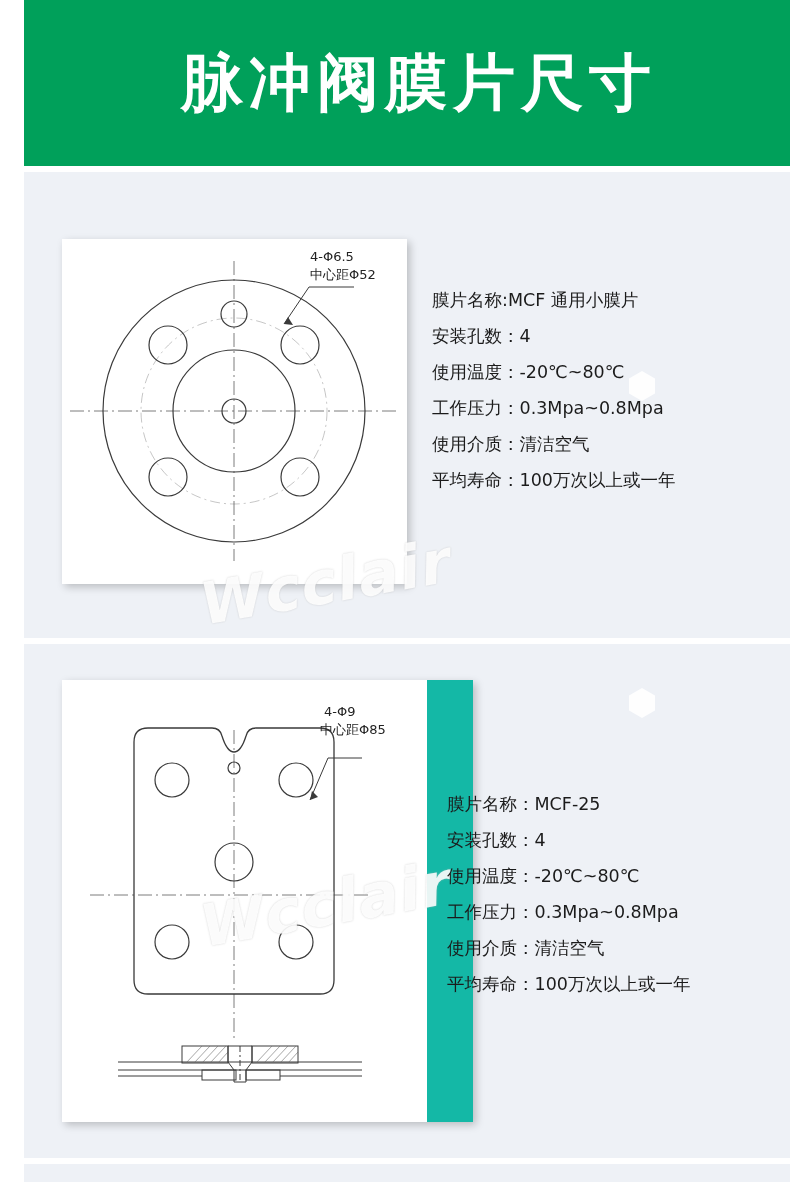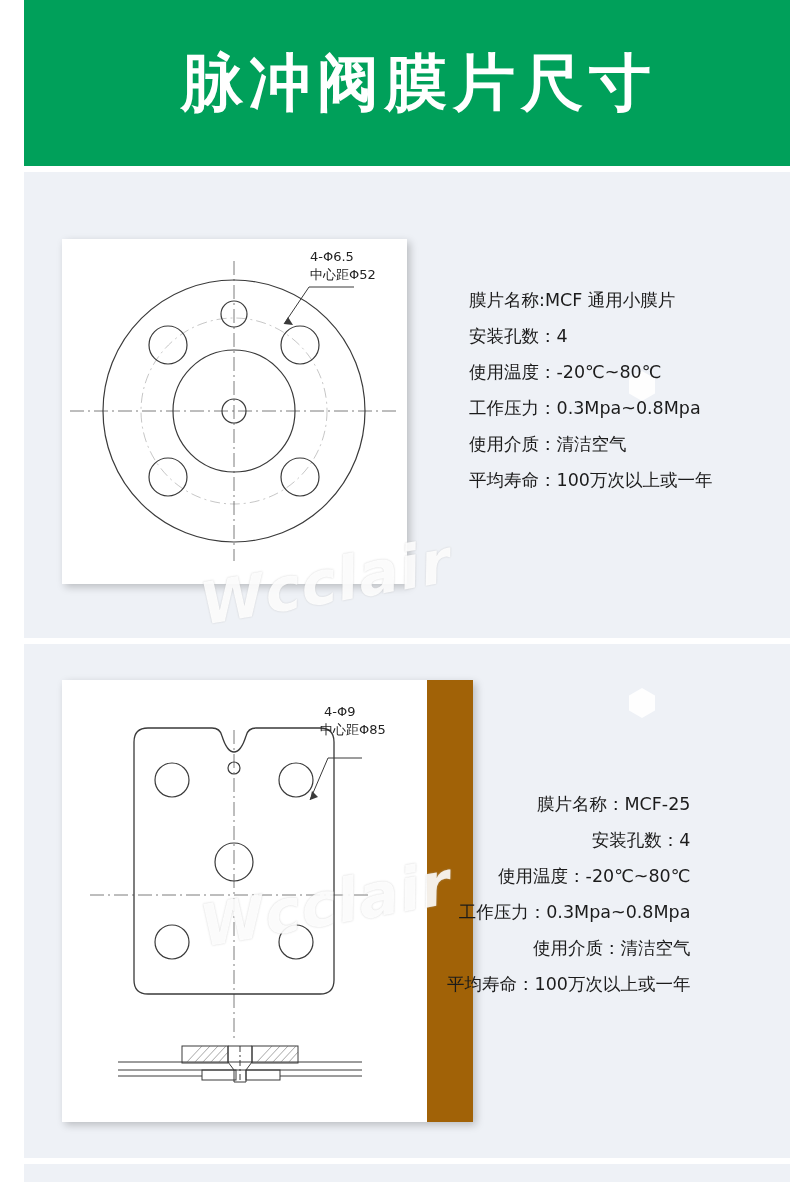--- a/index.html
+++ b/index.html
@@ -51,21 +51,21 @@
     border-bottom: 3px solid #ffffff;
   }
   .section-inner {
     position: relative;
     width: 100%;
     height: 100%;
   }
   
   .drawing-card {
     position: absolute;
-    background: #a16207;
+    background: #14b8a6;
     box-shadow: 3px 3px 8px rgba(0,0,0,0.22);
   }
   .drawing-svg {
     display: block;
   }
   
   .specs {
     position: absolute;
     color: #1b1b1b;
   }
@@ -160,21 +160,21 @@
           <text x="248" y="22" font-family="DejaVu Sans, sans-serif" font-size="13" fill="#222">4-Φ6.5</text>
           <text x="248" y="40" font-family="DejaVu Sans, sans-serif" font-size="13" fill="#222">中心距Φ52</text>
         </svg>
       </div>
 
       <div class="wm" style="left:175px; top:375px;">
         <span class="wm-mark">W</span><span>cclair</span>
       </div>
       <div class="wm-hex" style="left:605px; top:199px;"></div>
 
-      <div class="specs" style="left:445px; top:110px;">
+      <div class="specs" style="left:408px; top:110px;">
         <div class="spec-row">
           <span class="spec-label">膜片名称:</span><span class="spec-value">MCF 通用小膜片</span>
         </div>
         <div class="spec-row">
           <span class="spec-label">安装孔数：</span><span class="spec-value">4</span>
         </div>
         <div class="spec-row">
           <span class="spec-label">使用温度：</span><span class="spec-value">-20℃~80℃</span>
         </div>
         <div class="spec-row">
@@ -251,21 +251,21 @@
             <line x1="218" y1="396" x2="300" y2="396"></line>
           </g>
         </svg>
       </div>
 
       <div class="wm" style="left:175px; top:225px;">
         <span class="wm-mark">W</span><span>cclair</span>
       </div>
       <div class="wm-hex" style="left:605px; top:44px;"></div>
 
-      <div class="specs" style="left:423px; top:142px;text-align:right;">
+      <div class="specs" style="left:423px; top:142px;">
         <div class="spec-row">
           <span class="spec-label">膜片名称：</span><span class="spec-value">MCF-25</span>
         </div>
         <div class="spec-row">
           <span class="spec-label">安装孔数：</span><span class="spec-value">4</span>
         </div>
         <div class="spec-row">
           <span class="spec-label">使用温度：</span><span class="spec-value">-20℃~80℃</span>
         </div>
         <div class="spec-row">

